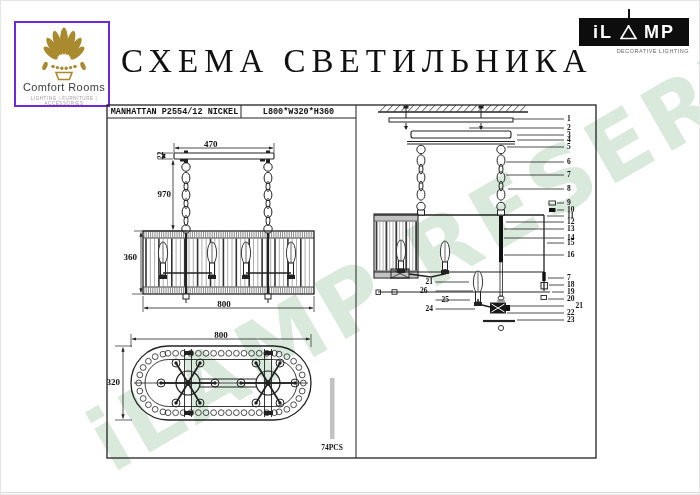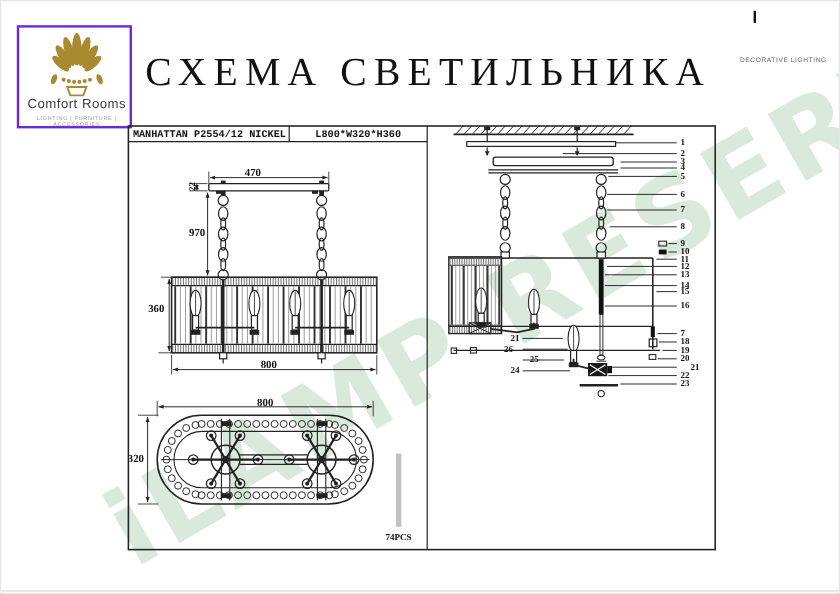--- a/index.html
+++ b/index.html
@@ -86,20 +86,28 @@
       </g>
       <path d="M24,47.5 h16 l-2.6,7 h-10.8 z" fill="none" stroke="#a98a2f" stroke-width="1.6"></path>
     </svg>
     <div id="cr-name" class="abs">Comfort Rooms</div>
     <div id="cr-tag" class="abs">LIGHTING | FURNITURE | ACCESSORIES</div>
   </div>
 
   <div id="title" class="abs txt">СХЕМА СВЕТИЛЬНИКА</div>
 
   <div id="il-cord" class="abs"></div>
+  <div id="il-box" class="abs">
+    <span>iL</span>
+    <svg width="17" height="15" viewBox="0 0 17 15">
+      <polygon points="8.5,1 16,13.5 1,13.5" fill="none" stroke="#fff" stroke-width="1.6"></polygon>
+      <line x1="8.5" y1="0" x2="8.5" y2="2" stroke="#fff" stroke-width="1.6"></line>
+    </svg>
+    <span>MP</span>
+  </div>
   <div id="il-tag" class="abs">DECORATIVE LIGHTING</div>
 
   <div id="cell-model" class="abs cell txt">MANHATTAN P2554/12 NICKEL</div>
   <div id="cell-size" class="abs cell txt">L800*W320*H360</div>
 
   <div id="d470" class="abs dim txt">470</div>
   <div id="d22" class="abs dim txt">22</div>
   <div id="d970" class="abs dim txt">970</div>
   <div id="d360" class="abs dim txt">360</div>
   <div id="d800f" class="abs dim txt">800</div>

